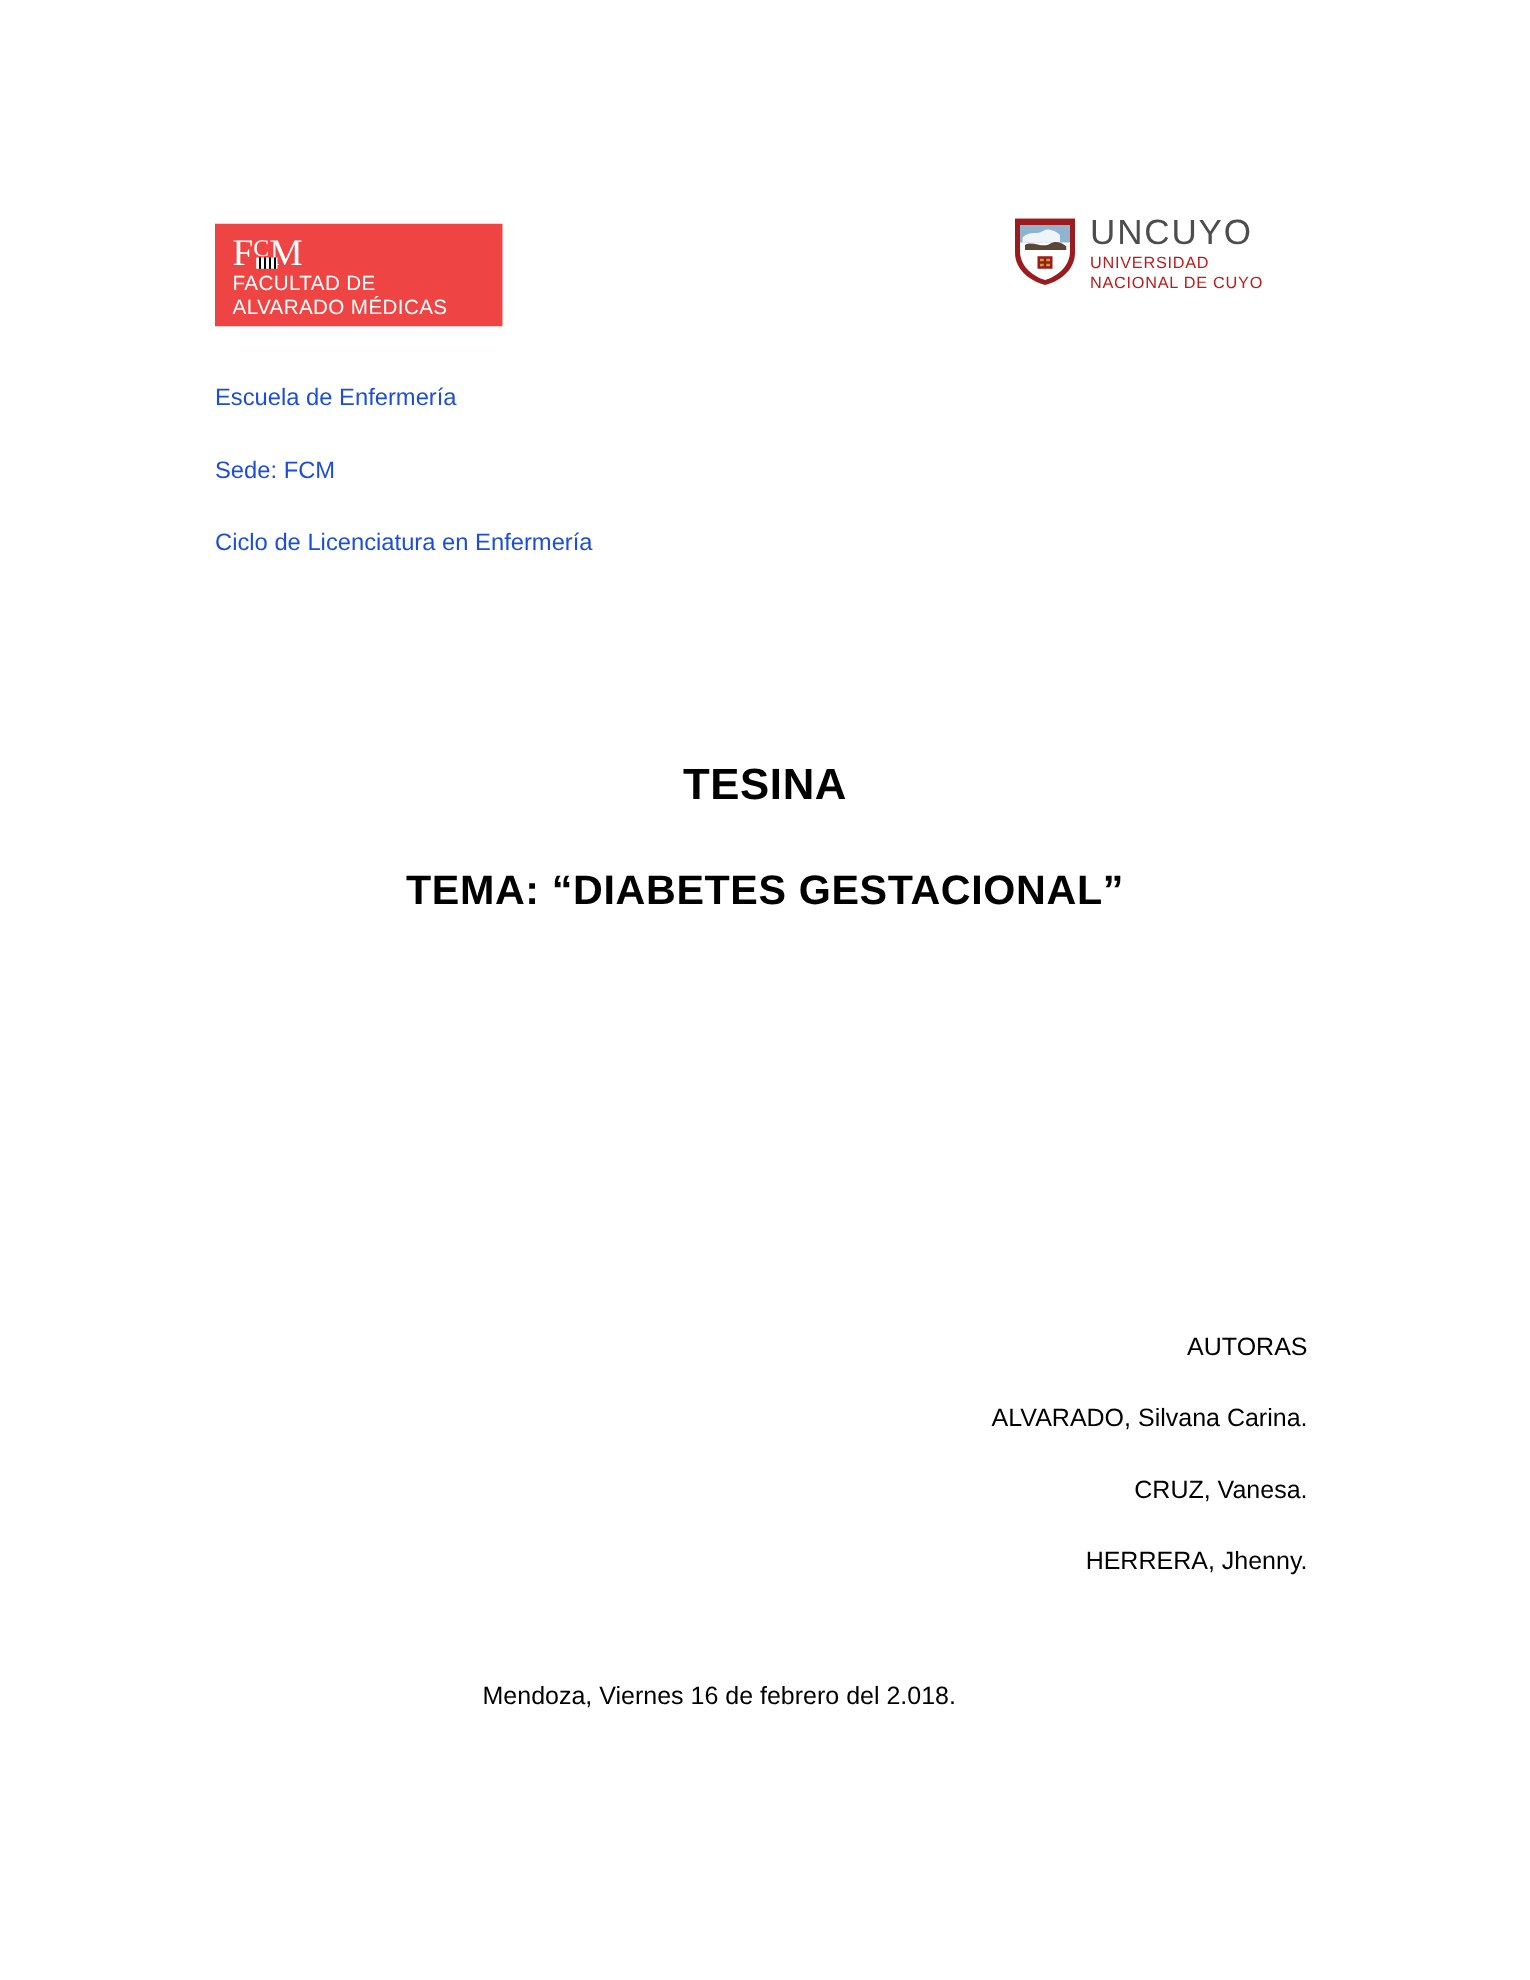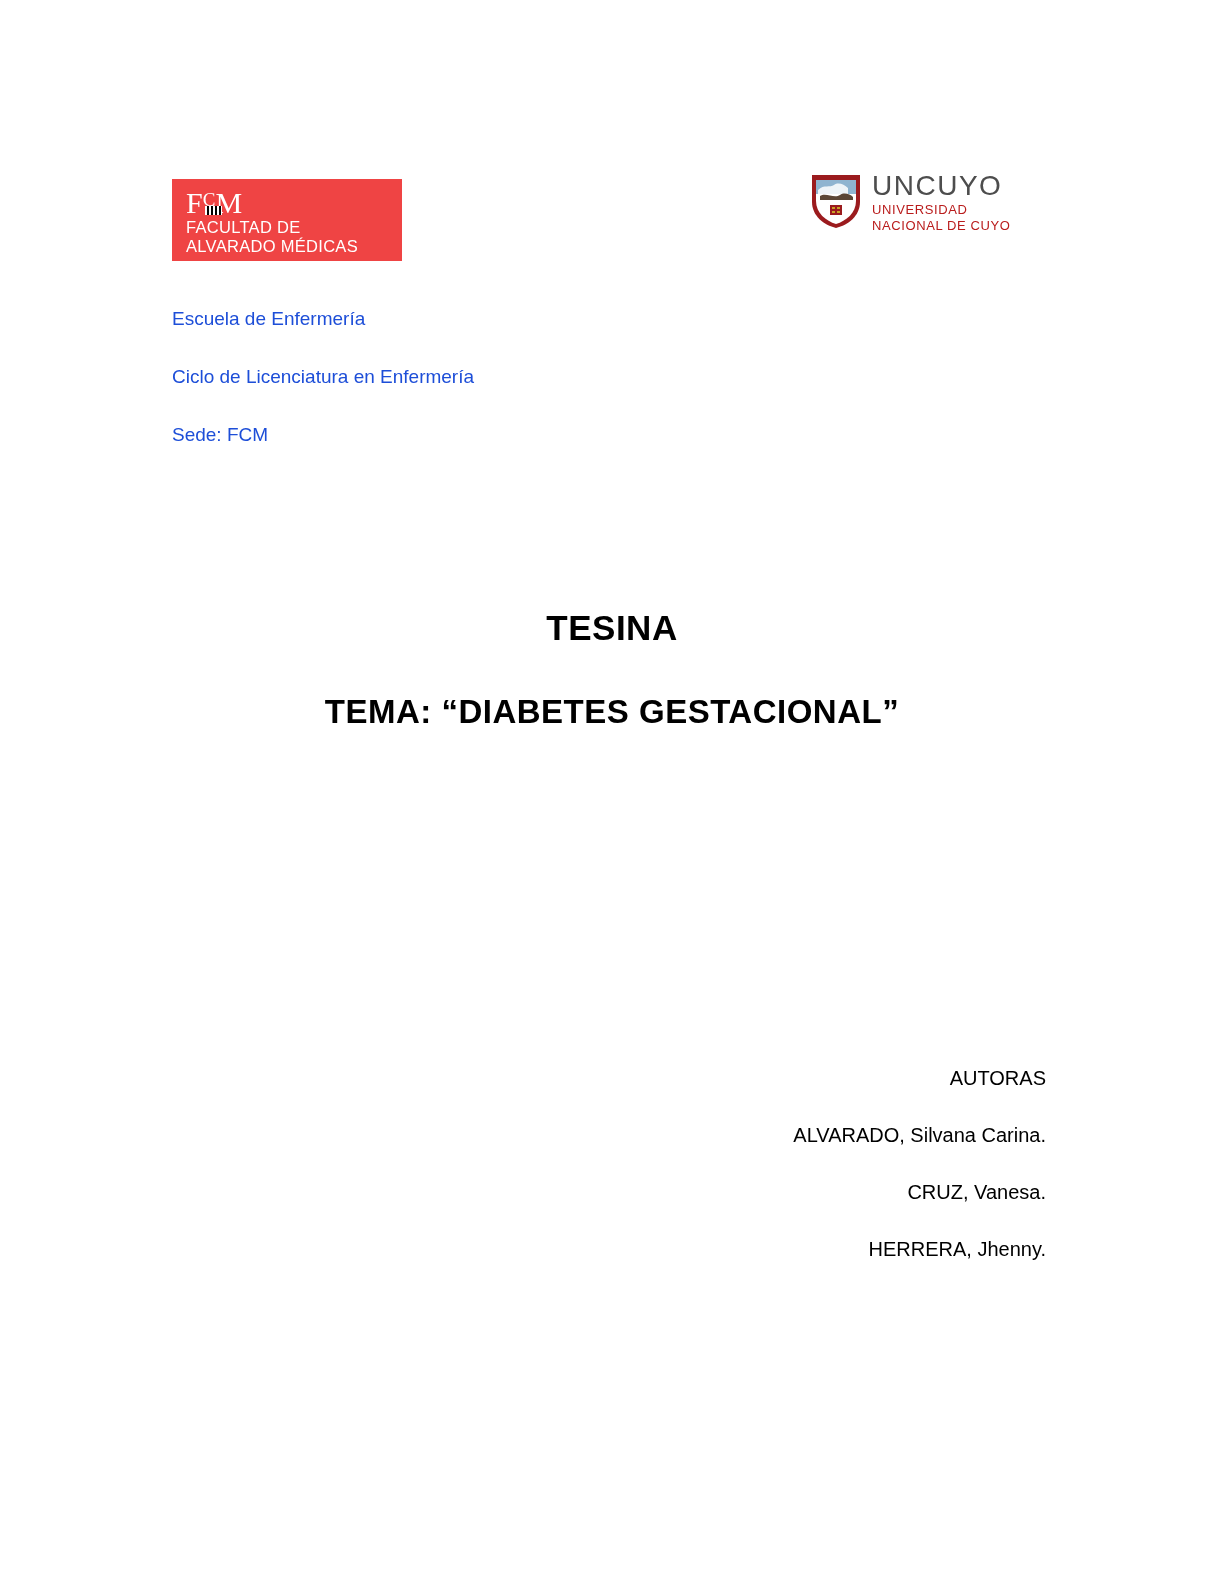--- a/index.html
+++ b/index.html
@@ -201,30 +201,31 @@
       <div class="uncuyo-text">
         <div class="u-main">UNCUYO</div>
         <div class="u-sub">UNIVERSIDAD</div>
         <div class="u-sub">NACIONAL DE CUYO</div>
       </div>
     </div>
   </div>
 
   <div class="school-block">
     <div class="school-line">Escuela de Enfermería</div>
+    <div class="school-line">Sede: FCM</div>
     <div class="school-line">Ciclo de Licenciatura en Enfermería</div>
-    <div class="school-line">Sede: FCM</div>
   </div>
 
   <div class="title-block">
     <div class="title-main">TESINA</div>
     <div class="title-sub">TEMA: “DIABETES GESTACIONAL”</div>
   </div>
 
   <div class="authors">
     <div class="a-label">AUTORAS</div>
     <div class="a-name">ALVARADO, Silvana Carina.</div>
     <div class="a-name">CRUZ, Vanesa.</div>
     <div class="a-name">HERRERA, Jhenny.</div>
   </div>
 
+  <div class="place-date">Mendoza, Viernes 16 de febrero del 2.018.</div>
 
 </div>
 
 </body></html>

